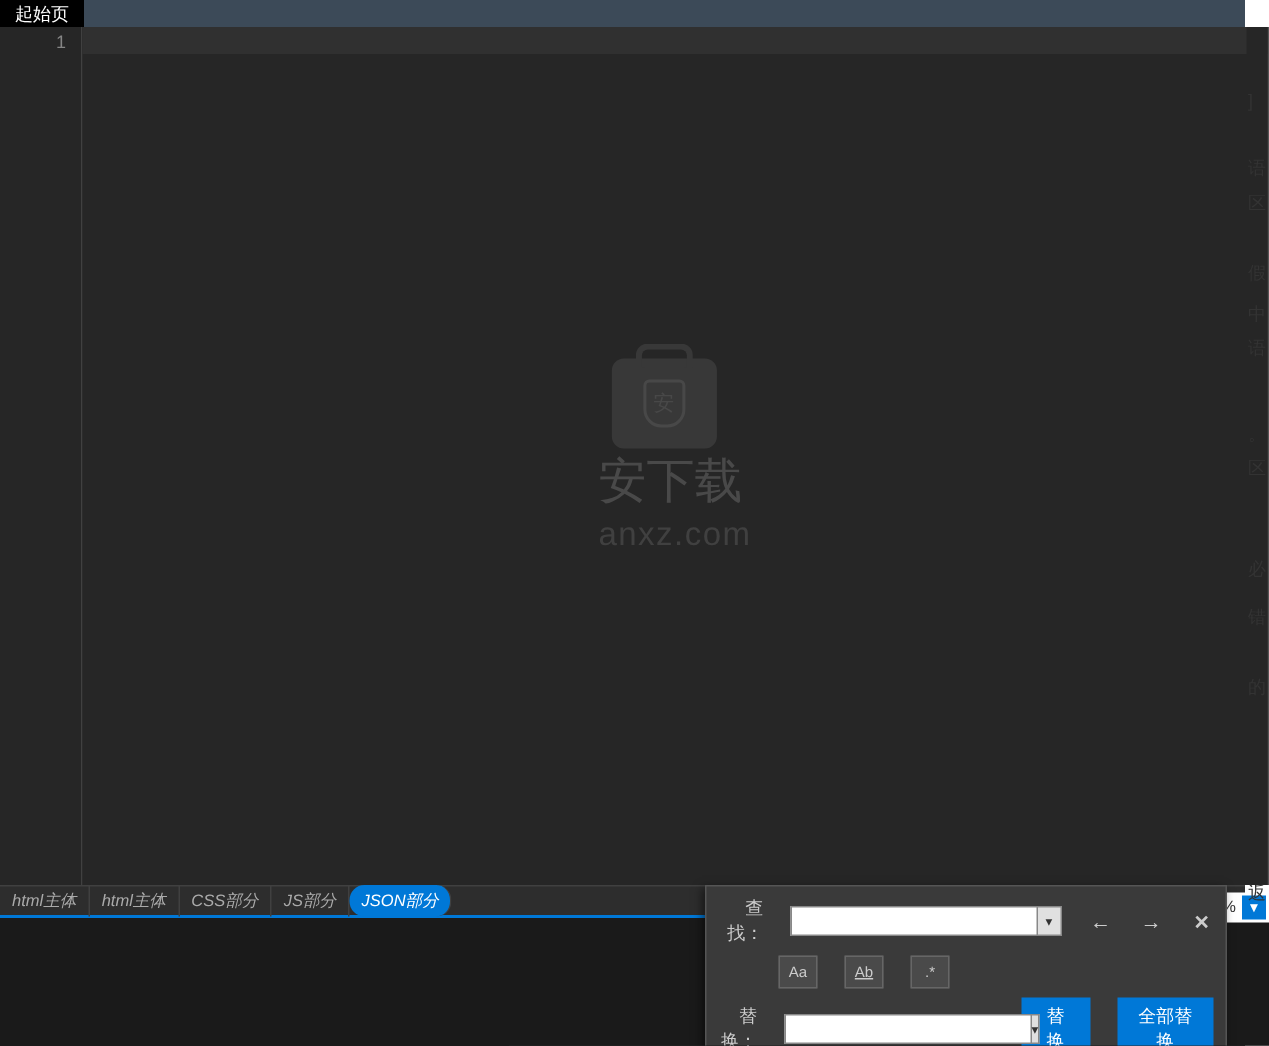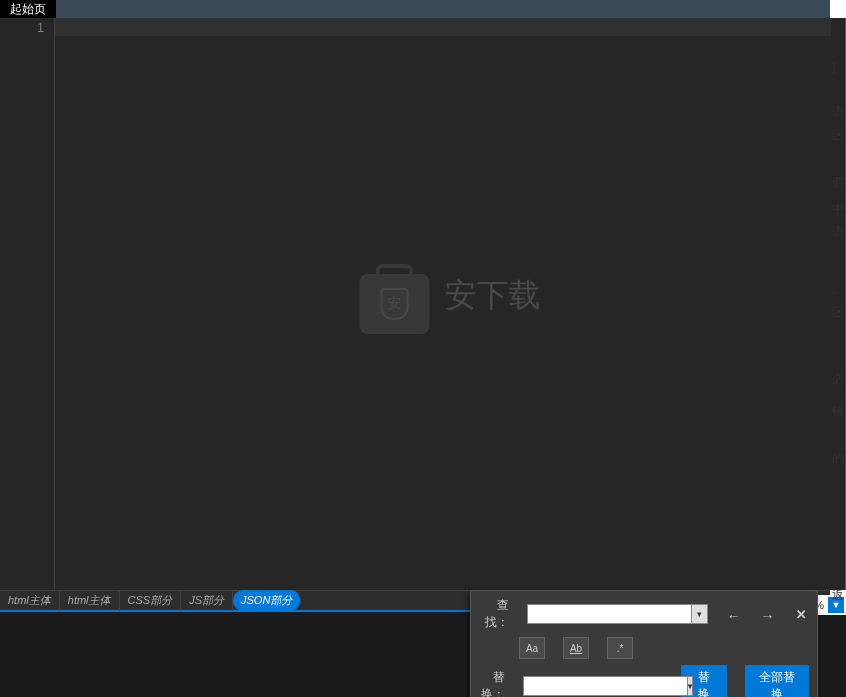--- a/index.html
+++ b/index.html
@@ -65,24 +65,25 @@
   width: 14px;
   background: #262626;
 }
 
 .watermark {
   position: absolute;
   left: 50%;
   top: 50%;
   transform: translate(-50%, -50%);
   display: flex;
-  align-items: flex-start;
+  align-items: center;
   opacity: 0.35;
   color: #888;
   pointer-events: none;
+  flex-direction: column;
 }
 .watermark-icon {
   width: 70px;
   height: 60px;
   background: #5a5a5a;
   border-radius: 8px;
   position: relative;
   margin-right: 15px;
 }
 .watermark-icon::before {
@@ -305,20 +306,21 @@
     <div>1</div>
   </div>
   <div class="editor-area">
     <div class="editor-cursor-line"></div>
     <div class="watermark">
       <div class="watermark-icon">
         <div class="watermark-shield">安</div>
       </div>
       <div class="watermark-text">
         <div class="watermark-main">安下载</div>
+        <div class="watermark-sub">anxz.com</div>
       </div>
     </div>
     <div class="editor-scrollbar"></div>
   </div>
 </div>
 
 <div class="bottom-tabs">
   <div class="bottom-tab">html主体</div>
   <div class="bottom-tab">html主体</div>
   <div class="bottom-tab">CSS部分</div>

